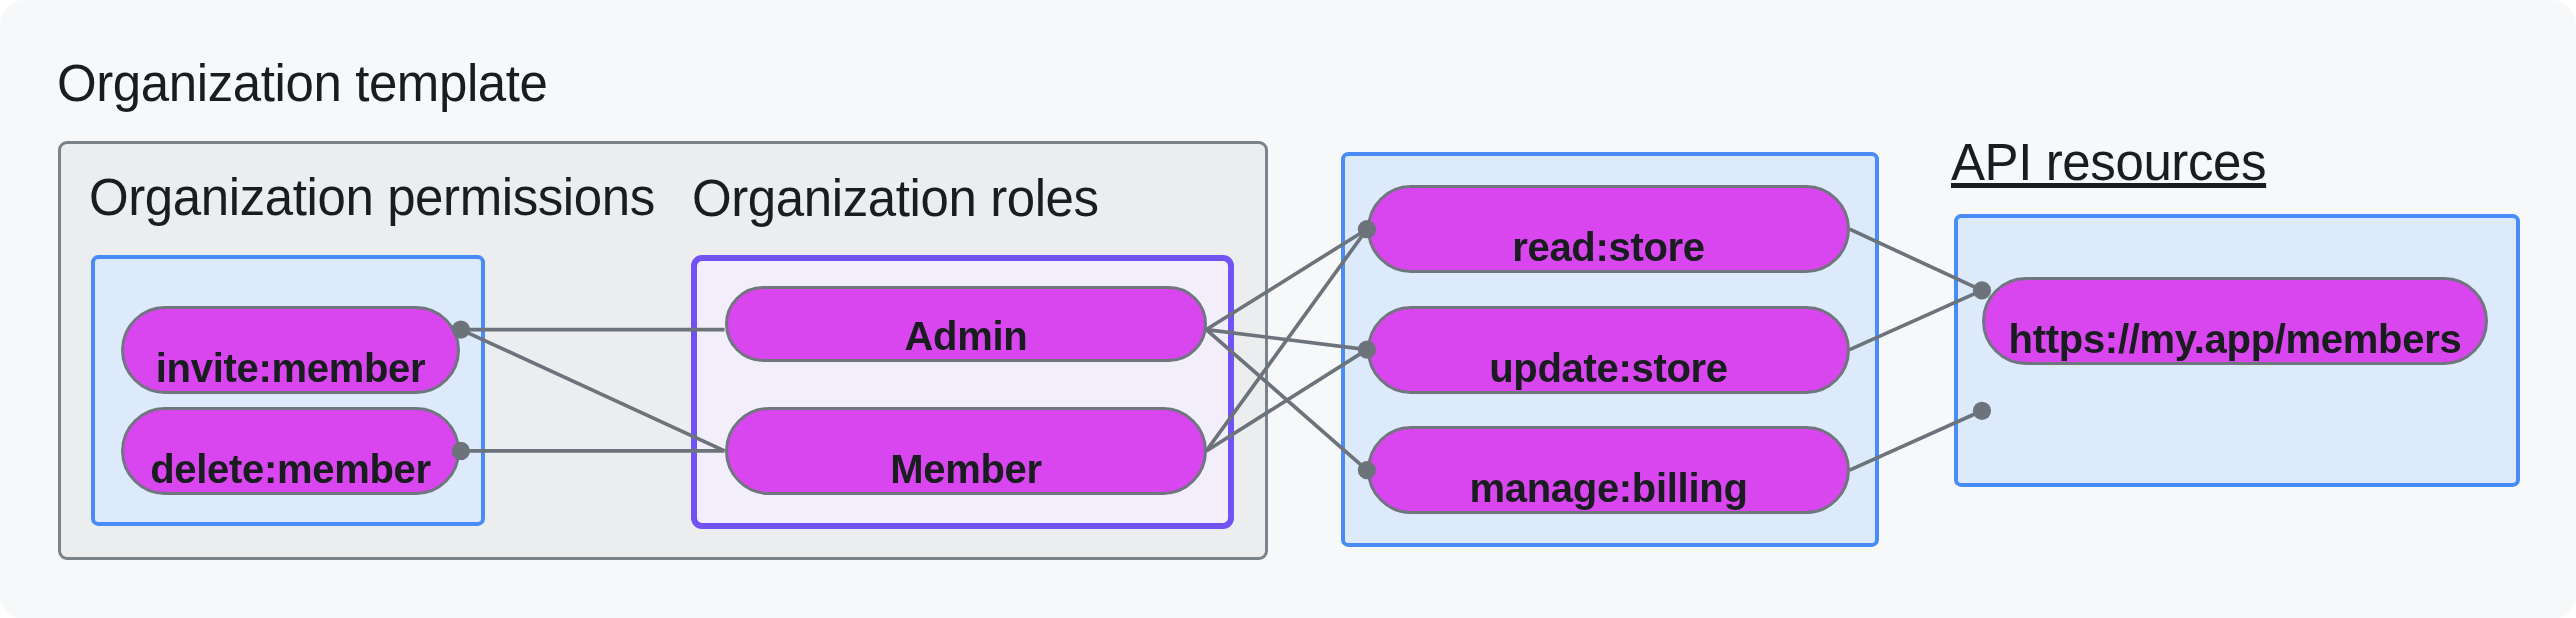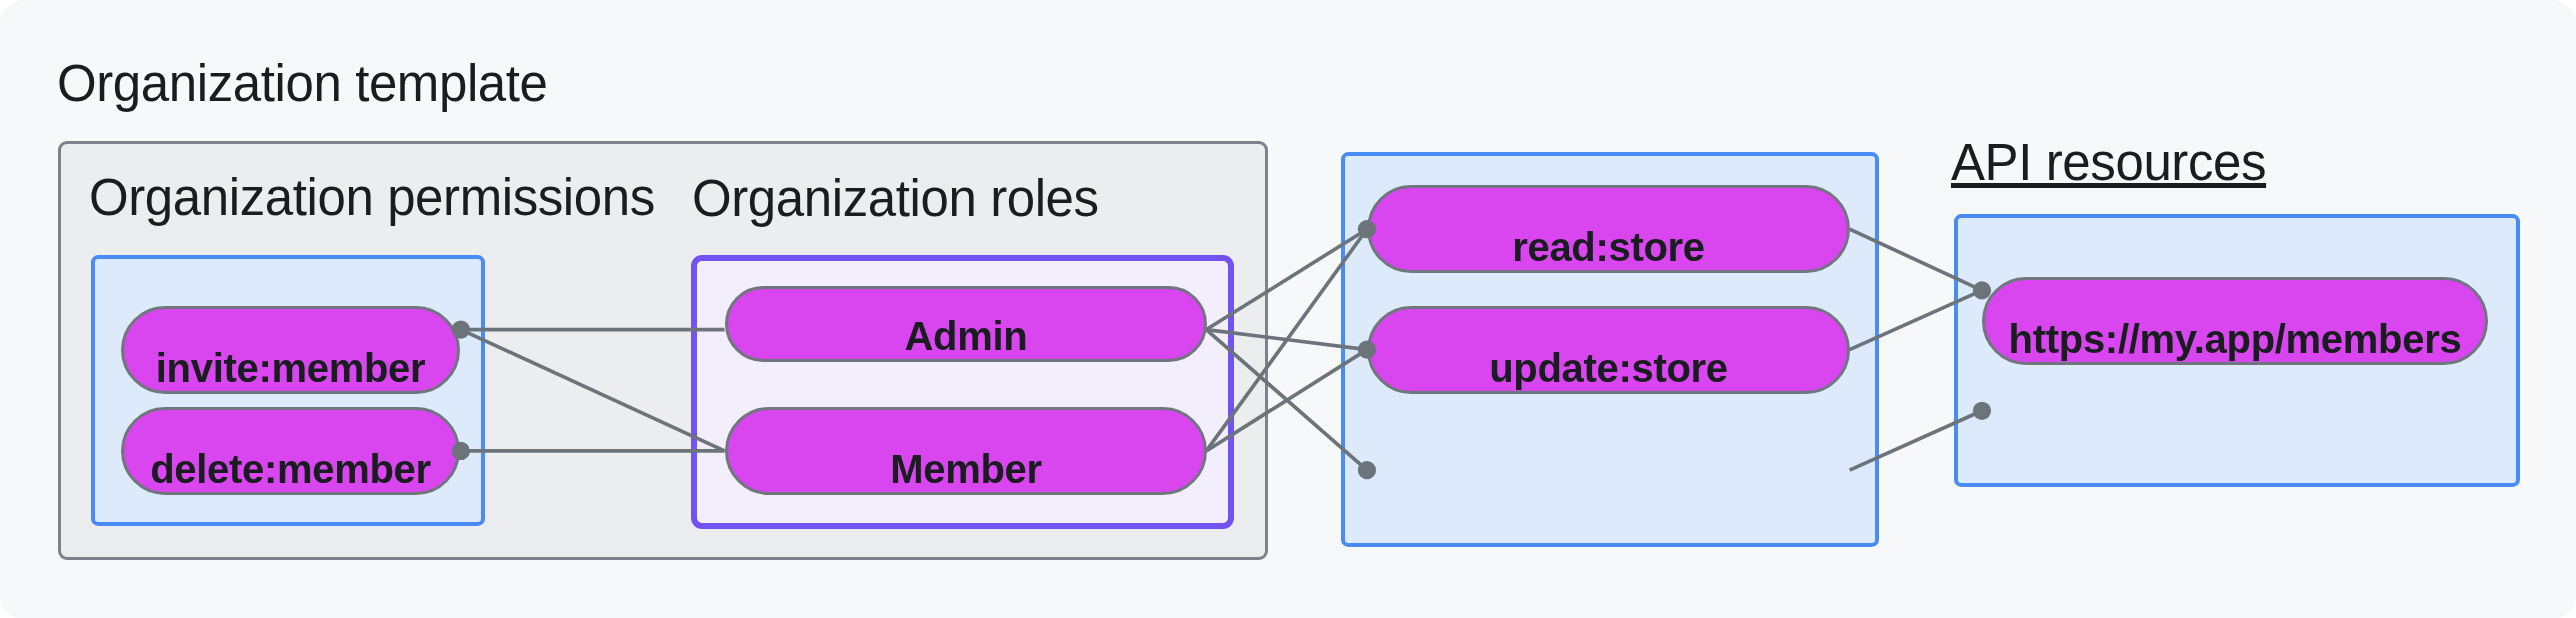--- a/index.html
+++ b/index.html
@@ -40,20 +40,23 @@
     </div>
   <div class="pill" style="left:725px;top:407px;width:482px;height:88px;">
       <span>Member</span>
     </div>
   <div class="pill" style="left:1367px;top:185px;width:483px;height:88px;">
       <span>read:store</span>
     </div>
   <div class="pill" style="left:1367px;top:306px;width:483px;height:88px;">
       <span>update:store</span>
     </div>
+  <div class="pill" style="left:1367px;top:426px;width:483px;height:88px;">
+      <span>manage:billing</span>
+    </div>
   <div class="pill" style="left:1982px;top:246px;width:506px;height:88px;margin-top:31px;">
       <span>https://my.app/members</span>
     </div>
 
   <svg id="wires" width="2576" height="619" viewBox="0 0 2823 678">
       <line x1="505" y1="361" x2="794" y2="361" stroke="#6D737A" stroke-width="4"></line>
       <line x1="505" y1="361" x2="794" y2="494" stroke="#6D737A" stroke-width="4"></line>
       <line x1="505" y1="494" x2="794" y2="494" stroke="#6D737A" stroke-width="4"></line>
       <line x1="1322" y1="361" x2="1498" y2="251" stroke="#6D737A" stroke-width="4"></line>
       <line x1="1322" y1="361" x2="1498" y2="383" stroke="#6D737A" stroke-width="4"></line>

